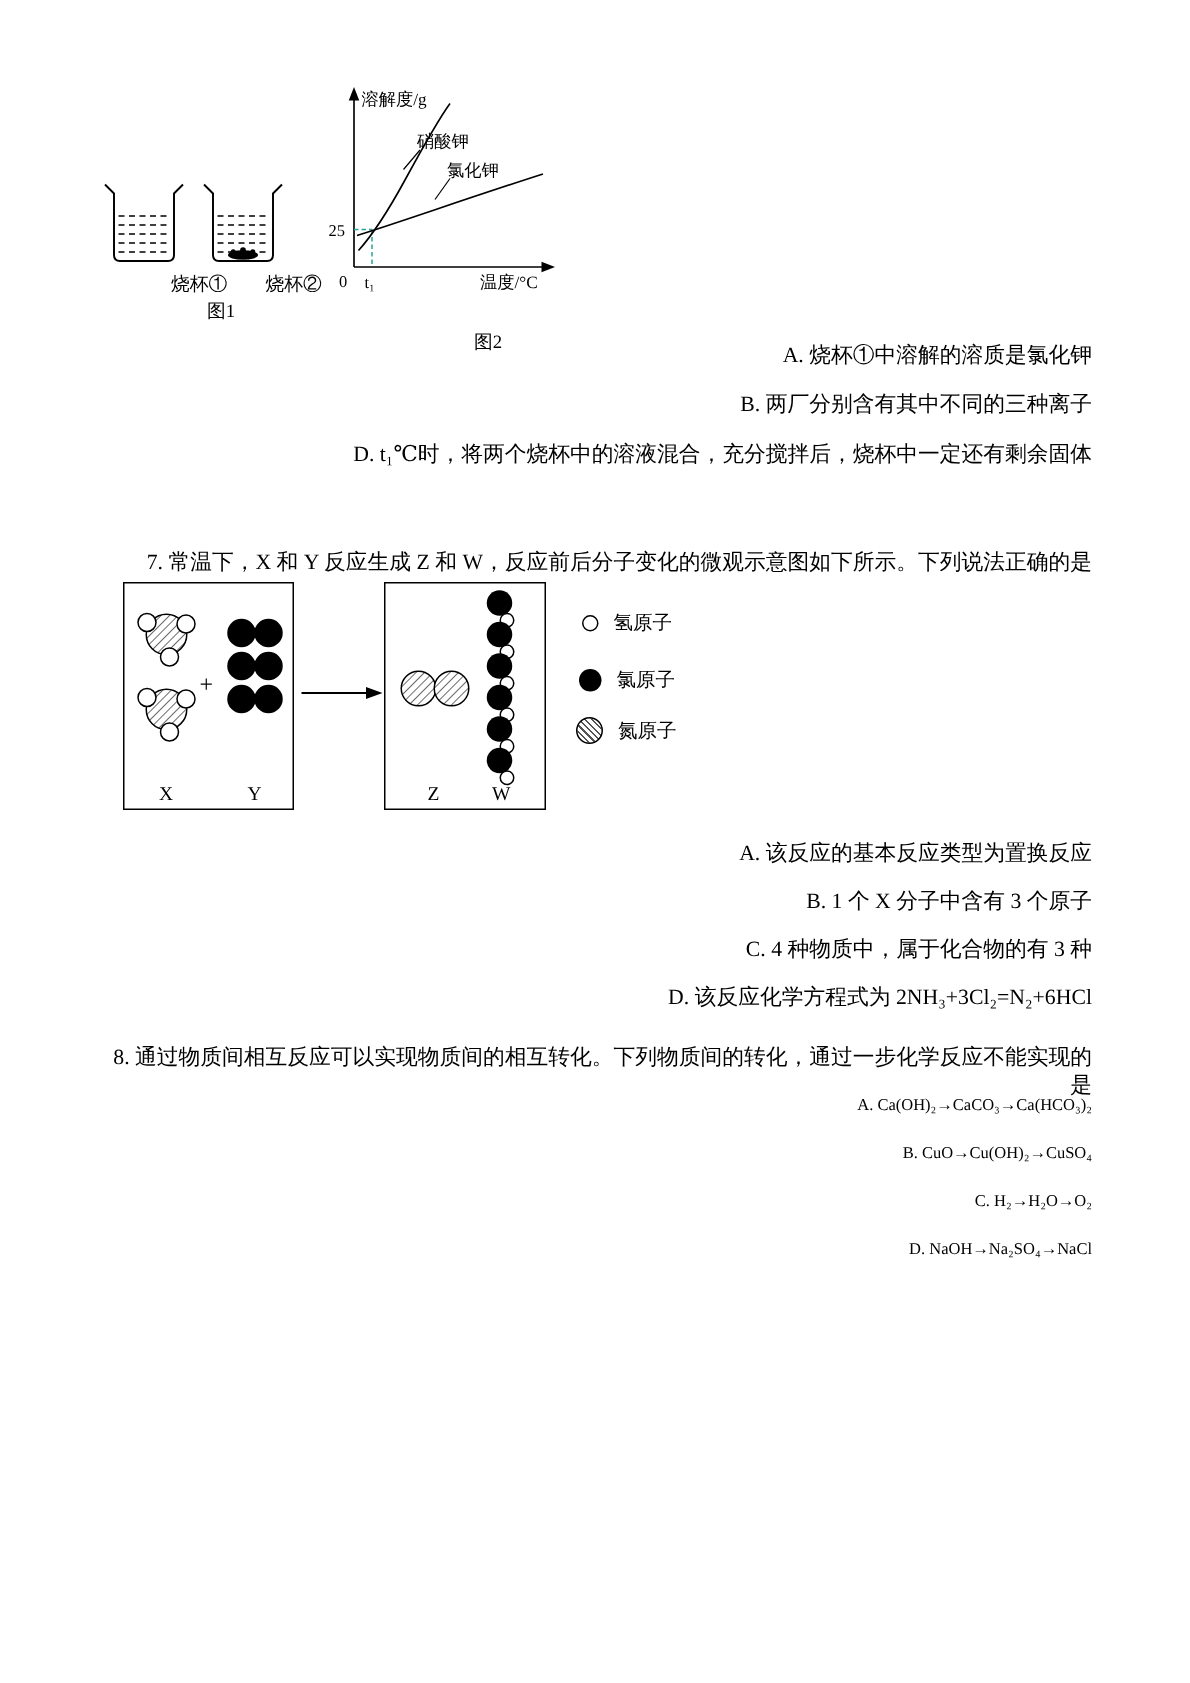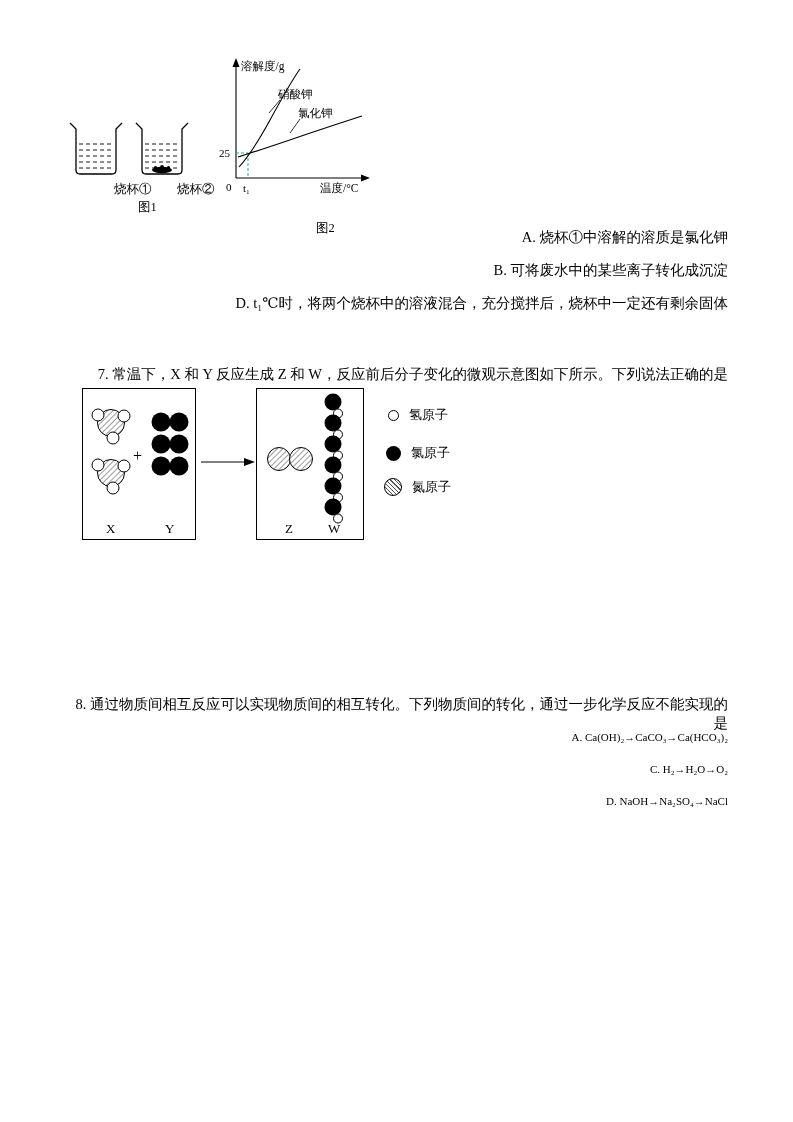--- a/index.html
+++ b/index.html
@@ -86,21 +86,21 @@
     <path d="M27,111 C36,101 46,86 58,64 C70,42 80,24 88,13" fill="none" stroke="#000" stroke-width="1.1"></path>
     <line x1="68" y1="44" x2="57" y2="57" stroke="#000" stroke-width="0.8"></line>
     <text x="66" y="42" font-size="11.5">硝酸钾</text>
     <line x1="88" y1="63" x2="78" y2="77" stroke="#000" stroke-width="0.8"></line>
     <text x="86" y="61" font-size="11.5">氯化钾</text>
   </svg>
   <span class="abs cap" style="left:277px;top:220px">图2</span>
 
   <div class="abs textblock" style="top:228px">
     <div class="line">A. 烧杯①中溶解的溶质是氯化钾</div>
-    <div class="line">B. 可将废水中的某些离子转化成沉淀</div>
+    <div class="line">B. 两厂分别含有其中不同的三种离子</div>
     <div class="line">D. t₁℃时，将两个烧杯中的溶液混合，充分搅拌后，烧杯中一定还有剩余固体</div>
   </div>
 
   <div class="abs textblock" style="top:365px">7. 常温下，X 和 Y 反应生成 Z 和 W，反应前后分子变化的微观示意图如下所示。下列说法正确的是</div>
 
   <div class="abs" style="left:70px;top:388px;width:660px;height:160px">
 
     <div class="mol-box" style="left:12px;top:0;width:114px;height:152px">
       <svg width="112" height="150" viewBox="0 0 112 150">
         <defs>
@@ -178,22 +178,29 @@
     <div class="legend-row" style="left:316px;top:56px">
       <span class="lg lg-cl"></span>
       <span class="lg-label">氯原子</span>
     </div>
     <div class="legend-row" style="left:314px;top:90px">
       <span class="lg lg-n"></span>
       <span class="lg-label">氮原子</span>
     </div>
   </div>
 
+  <div class="abs textblock" style="top:560px">
+    <div class="line-b">A. 该反应的基本反应类型为置换反应</div>
+    <div class="line-b">B. 1 个 X 分子中含有 3 个原子</div>
+    <div class="line-b">C. 4 种物质中，属于化合物的有 3 种</div>
+    <div class="line-b">D. 该反应化学方程式为 2NH₃+3Cl₂=N₂+6HCl</div>
+  </div>
 
   <div class="abs textblock" style="top:695px">8. 通过物质间相互反应可以实现物质间的相互转化。下列物质间的转化，通过一步化学反应不能实现的是</div>
   <div class="abs textblock" style="top:727px">
     <div class="line-f">A. Ca(OH)₂→CaCO₃→Ca(HCO₃)₂</div>
+    <div class="line-f">B. CuO→Cu(OH)₂→CuSO₄</div>
     <div class="line-f">C. H₂→H₂O→O₂</div>
     <div class="line-f">D. NaOH→Na₂SO₄→NaCl</div>
   </div>
 
 
 </div>
 
 </body></html>

